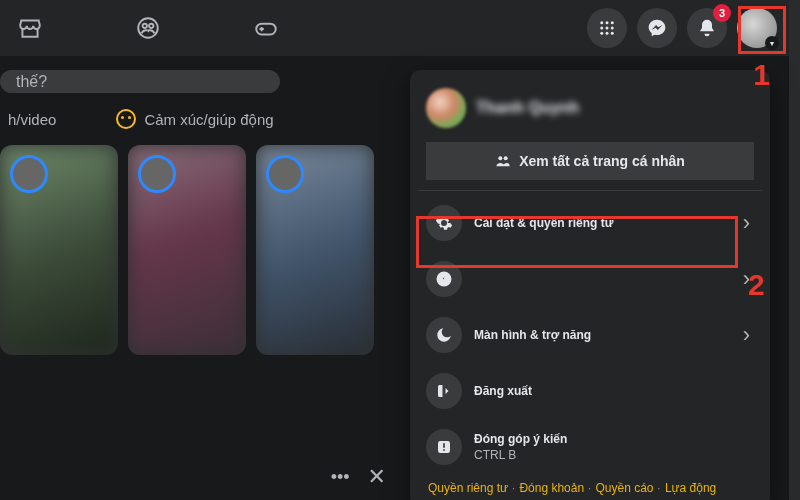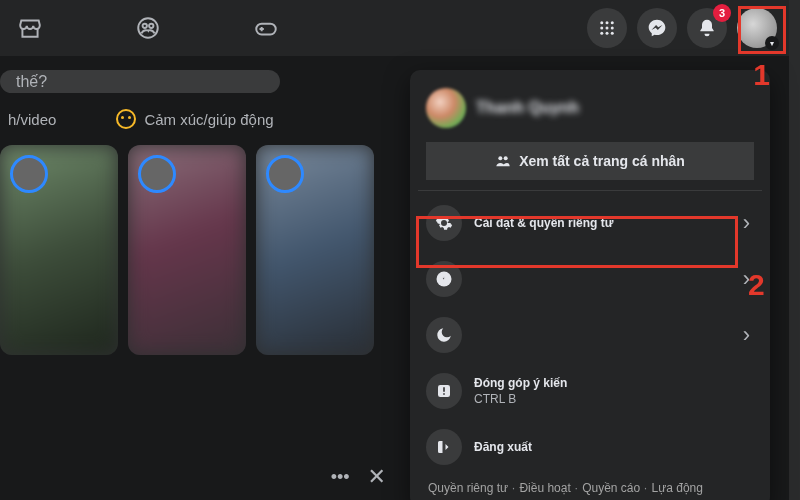--- a/index.html
+++ b/index.html
@@ -124,21 +124,21 @@
   }
   .menu-item .icn {
     width:36px;height:36px;border-radius:50%;background:#3a3b3c;
     display:flex;align-items:center;justify-content:center;color:#e4e6eb;font-size:16px;
   }
   .menu-item .lbl { font-size:12px; font-weight:600; color:#e4e6eb; }
   .menu-item .sub { font-size:12px; color:#b0b3b8; font-weight:500; margin-top:2px;}
   .menu-item .chev { margin-left:auto; color:#b0b3b8; font-size:22px; padding-right:4px;}
 
   .footer-links {
-    padding:6px 10px 4px 10px; font-size:12px; color:#a3a3a3;
+    padding:6px 10px 4px 10px; font-size:12px; color:#eab308;
     display:flex; gap:4px; flex-wrap:wrap;
   }
   .footer-links span::after{ content:" · "; color:#8a8d91;}
   .footer-links span:last-child::after{ content:"";}
 
   
   .annot { position:absolute; border:3px solid #e3382b; z-index:50; pointer-events:none; }
   .annot-num { position:absolute; color:#e3382b; font-weight:900; font-size:30px; z-index:51; font-family: Arial, sans-serif; pointer-events:none;}
 
   
@@ -274,49 +274,50 @@
     </div>
     <span class="chev">›</span>
   </div>
 
   <div class="menu-item">
     <div class="icn">
       <svg width="18" height="18" viewBox="0 0 24 24" fill="currentColor">
           <path d="M21 13A9 9 0 1111 3a7 7 0 0010 10z"></path>
         </svg>
     </div>
+    <span class="lbl">Màn hình &amp; trợ năng</span>
     <span class="chev">›</span>
+  </div>
+
+  <div class="menu-item">
+    <div class="icn">
+      <svg width="18" height="18" viewBox="0 0 24 24" fill="currentColor">
+          <path d="M10 4H6a2 2 0 00-2 2v12a2 2 0 002 2h4M14 8l4 4-4 4M18 12H9"></path>
+        </svg>
+    </div>
+    <span class="lbl">Đăng xuất</span>
   </div>
 
   <div class="menu-item">
     <div class="icn">
       <svg width="18" height="18" viewBox="0 0 24 24" fill="currentColor">
           <rect x="4" y="4" width="16" height="16" rx="3"></rect>
           <rect x="11" y="7" width="2" height="6" fill="#242526"></rect>
           <rect x="11" y="15" width="2" height="2" fill="#242526"></rect>
         </svg>
     </div>
     <div>
       <div class="lbl">Đóng góp ý kiến</div>
       <div class="sub">CTRL B</div>
     </div>
   </div>
 
-  <div class="menu-item">
-    <div class="icn">
-      <svg width="18" height="18" viewBox="0 0 24 24" fill="currentColor">
-          <path d="M10 4H6a2 2 0 00-2 2v12a2 2 0 002 2h4M14 8l4 4-4 4M18 12H9"></path>
-        </svg>
-    </div>
-    <span class="lbl">Đăng xuất</span>
-  </div>
-
   <div class="footer-links">
     <span>Quyền riêng tư</span>
-    <span>Điều hoạt</span>
+    <span>Đóng khoản</span>
     <span>Quyền cáo</span>
     <span>Lựa động</span>
   </div>
 </div>
 
 <div class="annot" style="top:6px; right:14px; width:48px; height:48px;"></div>
 <div class="annot-num" style="top:58px; right:30px;">1</div>
 
 <div class="annot" style="top:216px; left:416px; width:322px; height:52px;"></div>
 <div class="annot-num" style="top:268px; left:748px;">2</div>

